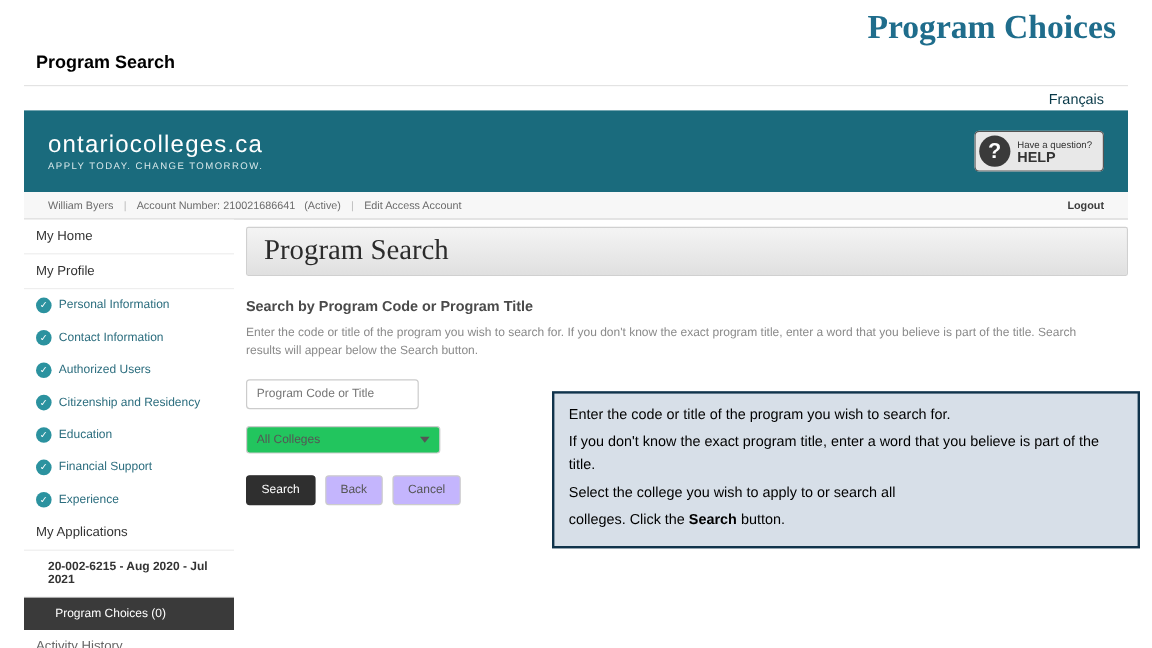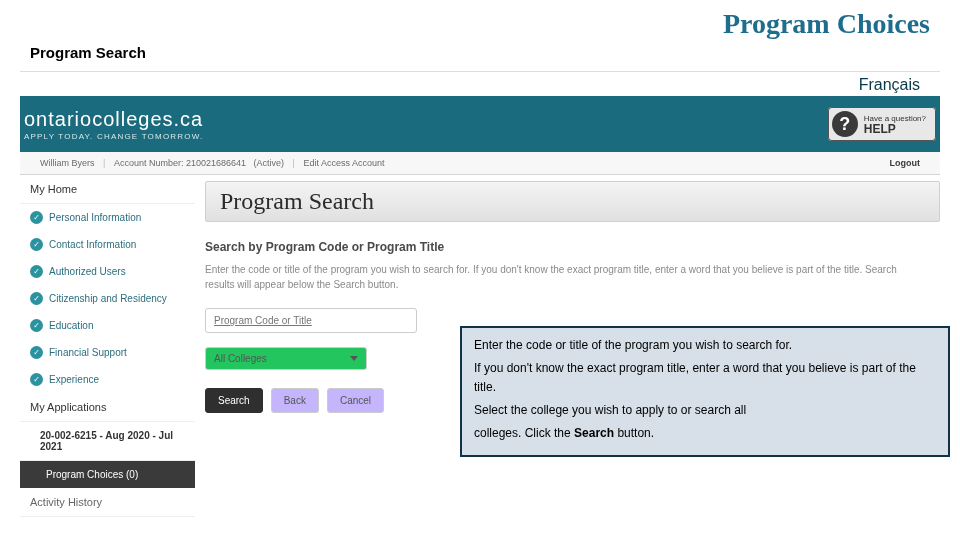--- a/index.html
+++ b/index.html
@@ -5,24 +5,24 @@
   * { box-sizing: border-box; margin: 0; padding: 0; }
   body { width: 960px; height: 540px; font-family: Arial, Helvetica, sans-serif; background: #fff; color: #333; overflow: hidden; }
 
   .slide { position: relative; width: 100%; height: 100%; }
 
   .slide-title { font-family: "Comic Sans MS", "Chalkboard SE", cursive; font-size: 28px; font-weight: bold; color: #1f6d8c; padding: 8px 30px 0; text-align: right; }
   .slide-subtitle { font-size: 15px; font-weight: bold; color: #000; padding: 4px 30px 10px; }
 
   .screenshot { position: relative; width: 920px; margin: 0 auto; border-top: 1px solid #ddd; }
 
-  .top-links { display: flex; justify-content: flex-end; font-size: 16px; color: #083948; padding: 4px 20px 2px; background: #fff; }
+  .top-links { display: flex; justify-content: flex-end; font-size: 12px; color: #083948; padding: 4px 20px 2px; background: #fff; }
   .top-links a { color: #083948; text-decoration: none; }
 
-  .brand-bar { background: #1a6b7d; height: 56px; display: flex; align-items: center; justify-content: space-between; padding: 0 4px; }
+  .brand-bar { background: #1a6b7d; height: 68px; display: flex; align-items: center; justify-content: space-between; padding: 0 20px; }
   .logo { color: #fff; }
   .logo-main { font-family: Arial, sans-serif; font-size: 20px; letter-spacing: 1px; font-weight: 100; }
   .logo-sub { font-size: 8px; letter-spacing: 1.2px; color: #d8e8ea; margin-top: 1px; }
   .help-box { display: flex; align-items: center; background: #e8e8e8; border-radius: 4px; padding: 4px 10px 4px 4px; box-shadow: 0 0 0 1px #555 inset; }
   .help-icon { width: 26px; height: 26px; border-radius: 50%; background: #3a3a3a; color: #fff; display: flex; align-items: center; justify-content: center; font-size: 18px; font-weight: bold; margin-right: 6px; }
   .help-text { font-size: 8px; color: #333; line-height: 10px; }
   .help-text .big { font-size: 12px; font-weight: bold; display: block; }
 
   .account-bar { display: flex; justify-content: space-between; align-items: flex-start; background: #f7f7f7; border-bottom: 1px solid #d6d6d6; font-size: 9px; color: #6b6b6b; padding: 6px 20px; }
   .account-left span { display: inline-block; }
@@ -40,21 +40,21 @@
   .side-active { background: #3a3a3a; color: #fff; padding: 8px 18px 8px 26px; font-size: 10px; }
 
   .main { flex: 1; padding: 6px 0 0 10px; }
   .page-title-bar { background: linear-gradient(#f4f4f4, #e0e0e0); border: 1px solid #d0d0d0; padding: 6px 14px; border-radius: 2px; display: flex; align-items: baseline; }
   .page-title-bar h1 { font-family: Georgia, "Times New Roman", serif; font-size: 24px; color: #2b2b2b; font-weight: normal; }
 
   .section-h { font-size: 12px; font-weight: bold; color: #4a4a4a; margin: 18px 0 8px; }
   .helper { font-size: 10px; color: #8a8a8a; line-height: 15px; max-width: 700px; }
 
   .form-row { margin-top: 16px; }
-  .text-input { width: 212px; padding: 6px 8px; font-size: 10px; color: #777; border: 1px solid #ccc; border-radius: 3px; background: #fff; text-decoration: underline; }
+  .text-input { width: 144px; padding: 6px 8px; font-size: 10px; color: #777; border: 1px solid #ccc; border-radius: 3px; background: #fff; }
   .select-wrap { margin-top: 14px; display: inline-flex; align-items: center; width: 162px; padding: 5px 8px; font-size: 10px; color: #555; border: 1px solid #ccc; border-radius: 3px; background: #22c55e; justify-content: space-between; }
   .caret-down { width: 0; height: 0; border-left: 4px solid transparent; border-right: 4px solid transparent; border-top: 5px solid #555; }
 
   .btn-row { margin-top: 18px; display: flex; gap: 8px; }
   .btn { font-size: 10px; padding: 6px 12px; border-radius: 3px; border: 1px solid #ccc; background: #c4b5fd; color: #555; cursor: pointer; }
   .btn.primary { background: #2f2f2f; color: #fff; border-color: #2f2f2f; }
 
   .callout { position: absolute; top: 326px; left: 460px; width: 490px; border: 2px solid #10334b; background: #d7dfe8; font-size: 12px; color: #000; line-height: 19px; padding: 8px 12px; z-index: 10; }
   .callout p { margin-bottom: 4px; }
 </style>
@@ -95,20 +95,21 @@
         <span>(Active)</span>
         <span class="account-sep">|</span>
         <span>Edit Access Account</span>
       </div>
       <div class="logout">Logout</div>
     </div>
 
     <div class="app-body">
       <div class="sidebar">
         <div class="side-link header">My Home</div>
+        <div class="side-link header">My Profile</div>
 
         <div class="side-sub">
           <span class="check">✓</span>
           <span class="side-sub-text">Personal Information</span>
         </div>
         <div class="side-sub">
           <span class="check">✓</span>
           <span class="side-sub-text">Contact Information</span>
         </div>
         <div class="side-sub">

